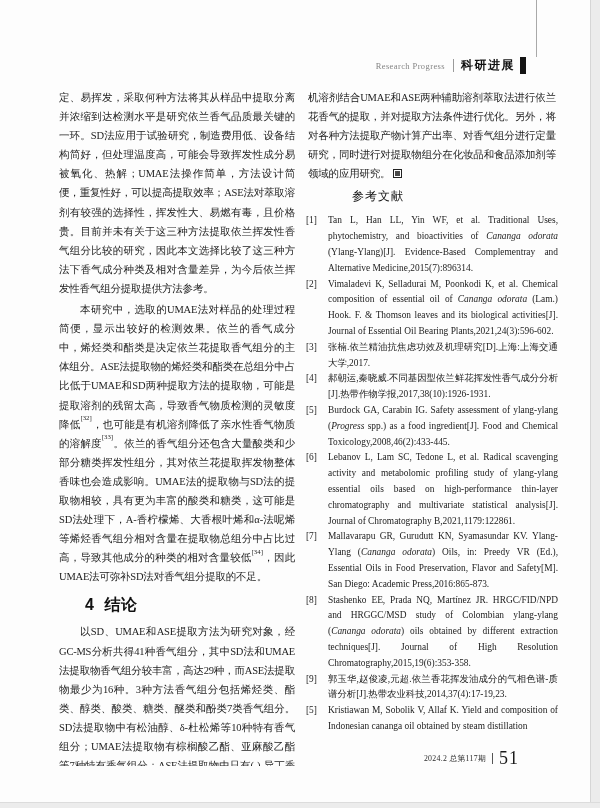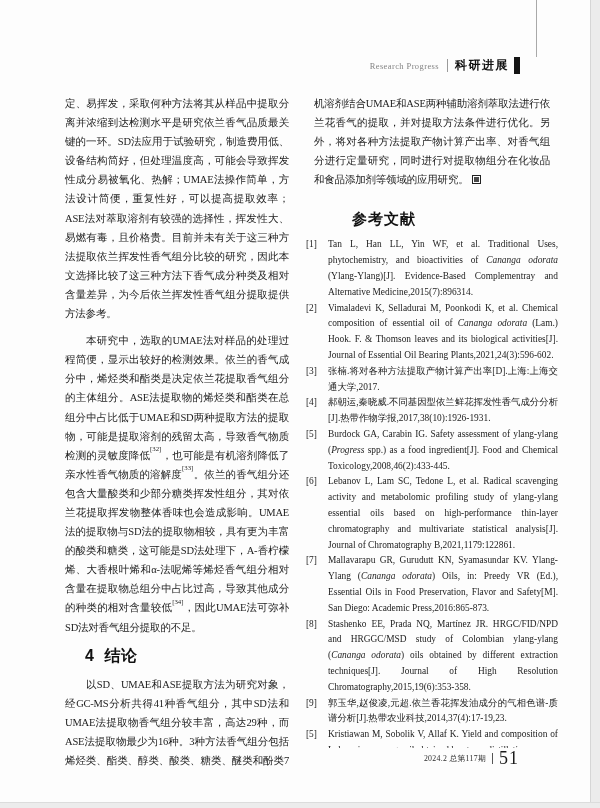--- a/index.html
+++ b/index.html
@@ -6,42 +6,42 @@
   .page{
     position:relative;width:600px;height:808px;background:#fdfdfd;overflow:hidden;
     font-family:"Liberation Serif","DejaVu Serif",serif;color:#1c1c1c;
   }
   
   .edge-right{position:absolute;top:0;right:0;width:9px;height:808px;background:#ececec;border-left:1px solid #d6d6d6;}
   .edge-bottom{position:absolute;left:0;bottom:0;width:600px;height:5px;background:#ececec;border-top:1px solid #dcdcdc;}
 
   
   .corner-line{position:absolute;left:536px;top:0;width:1px;height:57px;background:#a9a9a9;}
-  .page-header{position:absolute;top:57px;right:80px;display:flex;align-items:center;}
+  .page-header{position:absolute;top:57px;right:74px;display:flex;align-items:center;}
   .hdr-en{font-size:8.5px;color:#848484;letter-spacing:.4px;font-family:"Liberation Serif",serif;}
   .hdr-divider{width:1px;height:13px;background:#9a9a9a;margin:0 7px 0 8px;}
   .hdr-zh{font-size:12px;font-weight:700;letter-spacing:1.5px;color:#111;
           font-family:"Liberation Sans","DejaVu Sans",sans-serif;}
   .hdr-bar{width:6px;height:17px;background:#141414;margin-left:5px;}
 
   
   .col{position:absolute;top:86px;overflow:hidden;}
   .col-left{left:57px;width:240px;height:680px;}
   .col-right{left:306px;width:252px;height:662px;}
 
-  .body-p{margin:8px;font-size:10.5px;line-height:19.1px;text-align:justify;
+  .body-p{margin:2px;font-size:10.5px;line-height:19.1px;text-align:justify;
           letter-spacing:-0.2px;color:#1c1c1c;}
   .indent{text-indent:2em;}
   .body-p sup{font-size:6.8px;line-height:0;position:relative;top:-3px;letter-spacing:0;}
 
   .section-heading{margin:9px 0 6px 28px;font-size:16px;font-weight:700;color:#111;
           font-family:"Liberation Sans","DejaVu Sans",sans-serif;letter-spacing:.5px;}
   .section-heading .h-num{margin-right:10px;}
 
-  .ref-heading{margin:21px 0 8px 46px;font-size:15px;font-weight:700;color:#111;
+  .ref-heading{margin:5px 0 8px 46px;font-size:12px;font-weight:400;color:#111;
           font-family:"Liberation Sans","DejaVu Sans",sans-serif;letter-spacing:1px;}
 
   .ref-list{margin-top:2px;}
   .ref-item{display:flex;font-size:9.4px;line-height:15.8px;color:#222;
           font-family:"Liberation Serif","DejaVu Serif",serif;}
   .ref-num{flex:0 0 22px;width:22px;}
   .ref-text{flex:1;text-align:justify;letter-spacing:0;}
   .ref-text i{}
 
   .end-mark{display:inline-block;width:7px;height:7px;margin-left:3px;
@@ -85,21 +85,21 @@
         <div class="ref-item">
           <span class="ref-num">[1]</span>
           <span class="ref-text">Tan L, Han LL, Yin WF, et al. Traditional Uses, phytochemistry, and bioactivities of <i>Cananga odorata</i> (Ylang-Ylang)[J]. Evidence-Based Complementray and Alternative Medicine,2015(7):896314.</span>
         </div>
         <div class="ref-item">
           <span class="ref-num">[2]</span>
           <span class="ref-text">Vimaladevi K, Selladurai M, Poonkodi K, et al. Chemical composition of essential oil of <i>Cananga odorata</i> (Lam.) Hook. F. &amp; Thomson leaves and its biological activities[J]. Journal of Essential Oil Bearing Plants,2021,24(3):596-602.</span>
         </div>
         <div class="ref-item">
           <span class="ref-num">[3]</span>
-          <span class="ref-text">张楠.将对各种方法提取产物计算产出率[D].上海:上海交通大学,2017.</span>
+          <span class="ref-text">张楠.依兰精油抗焦虑功效及机理研究[D].上海:上海交通大学,2017.</span>
         </div>
         <div class="ref-item">
           <span class="ref-num">[4]</span>
           <span class="ref-text">郝朝运,秦晓威.不同基因型依兰鲜花挥发性香气成分分析[J].热带作物学报,2017,38(10):1926-1931.</span>
         </div>
         <div class="ref-item">
           <span class="ref-num">[5]</span>
           <span class="ref-text">Burdock GA, Carabin IG. Safety assessment of ylang-ylang (<i>Progress</i> spp.) as a food ingredient[J]. Food and Chemical Toxicology,2008,46(2):433-445.</span>
         </div>
         <div class="ref-item">

